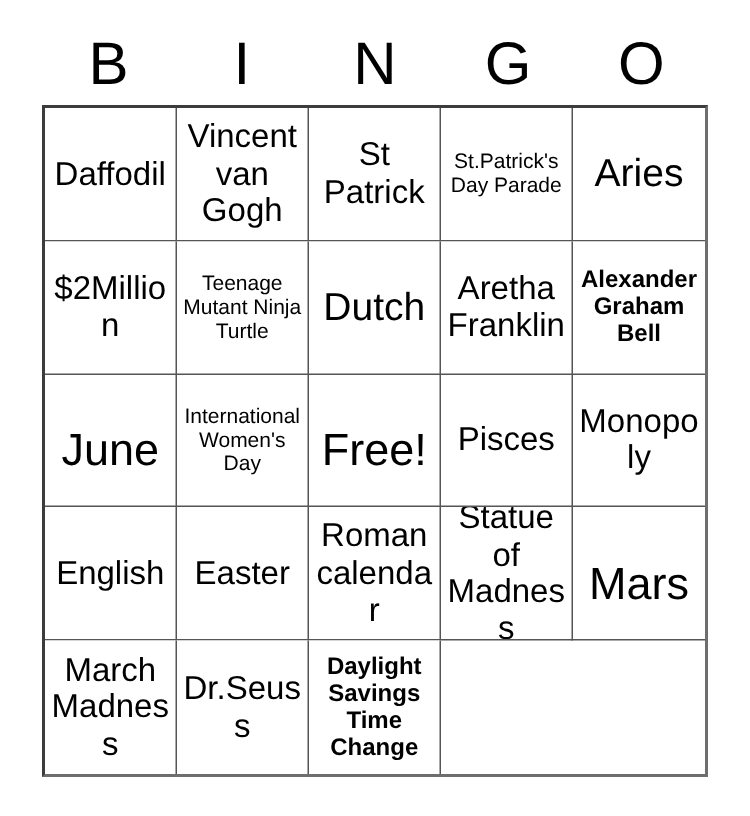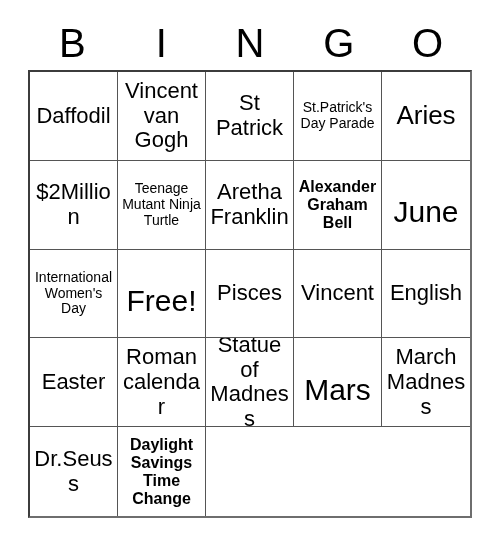--- a/index.html
+++ b/index.html
@@ -124,40 +124,43 @@
       </div>
       <div class="cell sz-xl">
         <span class="cell-text">Aries</span>
       </div>
       <div class="cell sz-m">
         <span class="cell-text">$2Million</span>
       </div>
       <div class="cell sz-xs">
         <span class="cell-text">Teenage Mutant Ninja Turtle</span>
       </div>
+      <div class="cell sz-xl">
+        <span class="cell-text">Dutch</span>
+      </div>
       <div class="cell sz-m">
         <span class="cell-text">Aretha Franklin</span>
       </div>
       <div class="cell sz-s">
         <span class="cell-text">Alexander Graham Bell</span>
       </div>
       <div class="cell sz-xxl">
         <span class="cell-text">June</span>
       </div>
       <div class="cell sz-xs">
         <span class="cell-text">International Women's Day</span>
       </div>
       <div class="cell sz-xxl">
         <span class="cell-text">Free!</span>
       </div>
       <div class="cell sz-l">
         <span class="cell-text">Pisces</span>
       </div>
       <div class="cell sz-m">
-        <span class="cell-text">Vincent</span>
+        <span class="cell-text">Monopoly</span>
       </div>
       <div class="cell sz-l">
         <span class="cell-text">English</span>
       </div>
       <div class="cell sz-l">
         <span class="cell-text">Easter</span>
       </div>
       <div class="cell sz-m">
         <span class="cell-text">Roman calendar</span>
       </div>

